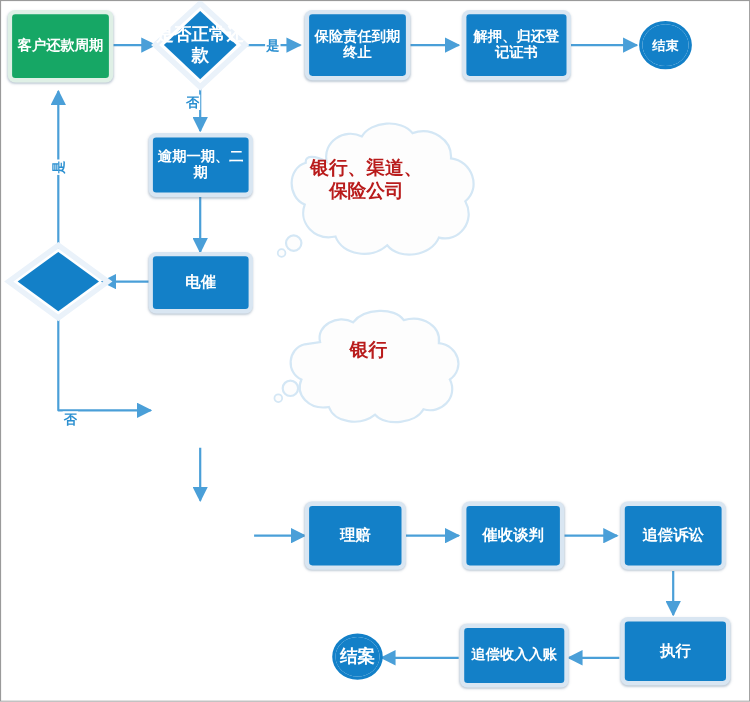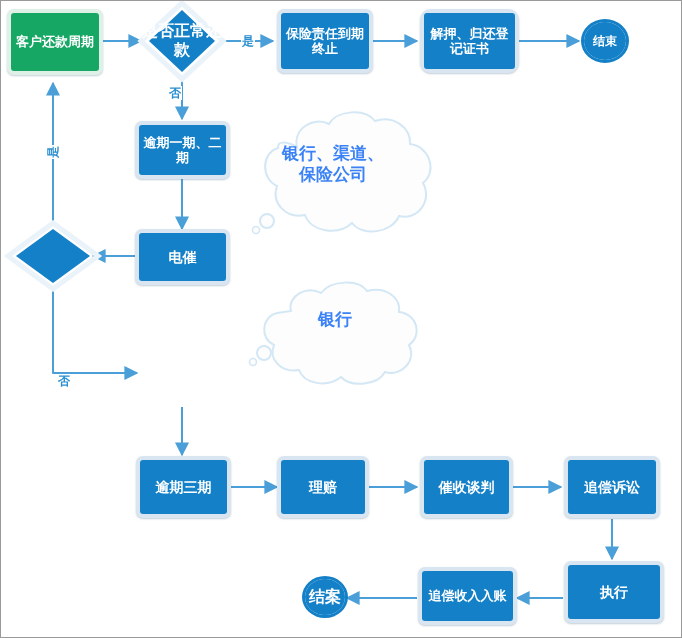--- a/index.html
+++ b/index.html
@@ -83,21 +83,21 @@
     height: 100%;
     border-radius: 50%;
     display: flex;
     align-items: center;
     justify-content: center;
     background: #1380c8;
     margin: 0;
   }
   .cloud-label {
     position: absolute;
-    color: #3b82f6;
+    color: #b91c1c;
     font-weight: bold;
     text-align: center;
     line-height: 1.22;
     z-index: 6;
     pointer-events: none;
   }
   .edge-label {
     position: absolute;
     color: #2a8fd0;
     font-weight: bold;
@@ -195,41 +195,38 @@
   </div>
 
   <div class="node diamond" style="left:140px; top:2px; width:82px; height:76px; font-size:16px;">
     <span class="dlabel">是否正常还款</span>
   </div>
 
   <div class="node box" style="left:276px; top:8px; width:96px; height:64px; font-size:13px;">
     <span class="inner">保险责任到期终止</span>
   </div>
 
-  <div class="node box" style="left:419px; top:8px; width:99px; height:64px; font-size:13px;border-radius:11px;">
+  <div class="node box" style="left:419px; top:8px; width:99px; height:64px; font-size:13px;">
     <span class="inner">解押、归还登记证书</span>
   </div>
 
   <div class="node terminator" style="left:580px; top:18px; width:48px; height:44px; font-size:12px;">
     <span class="inner">结束</span>
   </div>
 
   <div class="node box" style="left:134px; top:120px; width:95px; height:58px; font-size:13px;">
     <span class="inner">逾期一期、二期</span>
   </div>
 
   <div class="node box" style="left:134px; top:228px; width:95px; height:56px; font-size:14px;">
     <span class="inner">电催</span>
   </div>
 
 
 
-  <div class="node box" style="left:135px; top:455px; width:95px; height:62px; font-size:14px;">
-    <span class="inner">逾期三期</span>
-  </div>
 
   <div class="node box" style="left:276px; top:455px; width:92px; height:62px; font-size:14px;">
     <span class="inner">理赔</span>
   </div>
 
   <div class="node box" style="left:419px; top:455px; width:93px; height:62px; font-size:14px;">
     <span class="inner">催收谈判</span>
   </div>
 
   <div class="node box" style="left:563px; top:455px; width:96px; height:62px; font-size:14px;">

